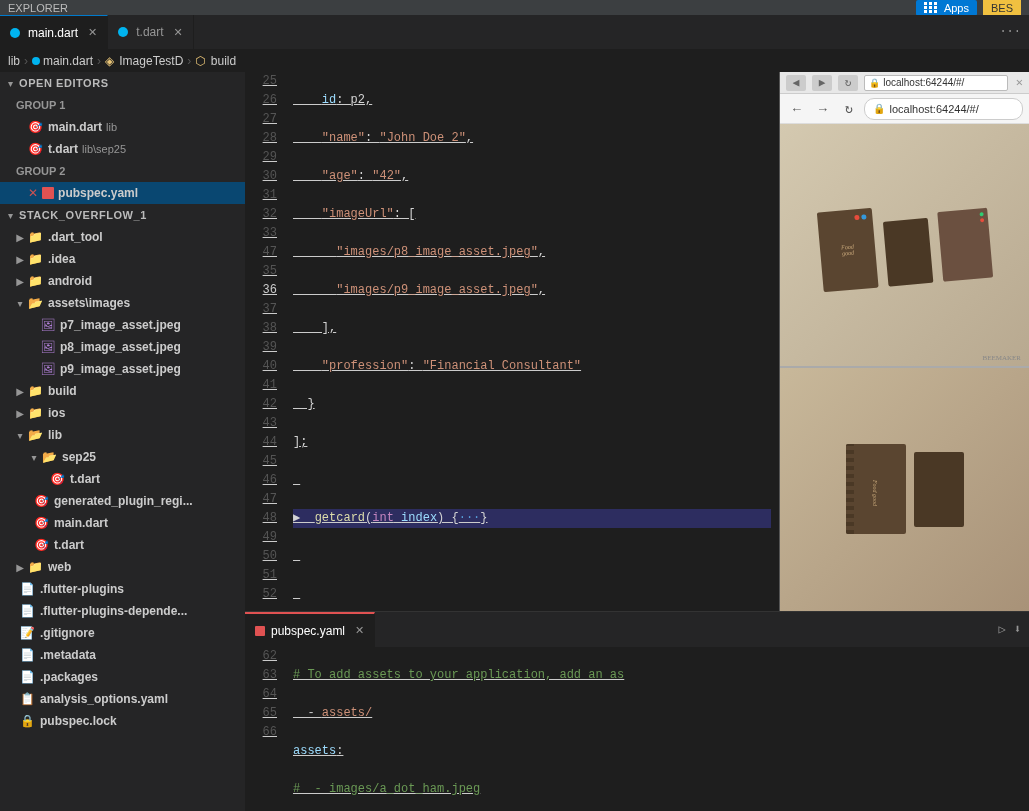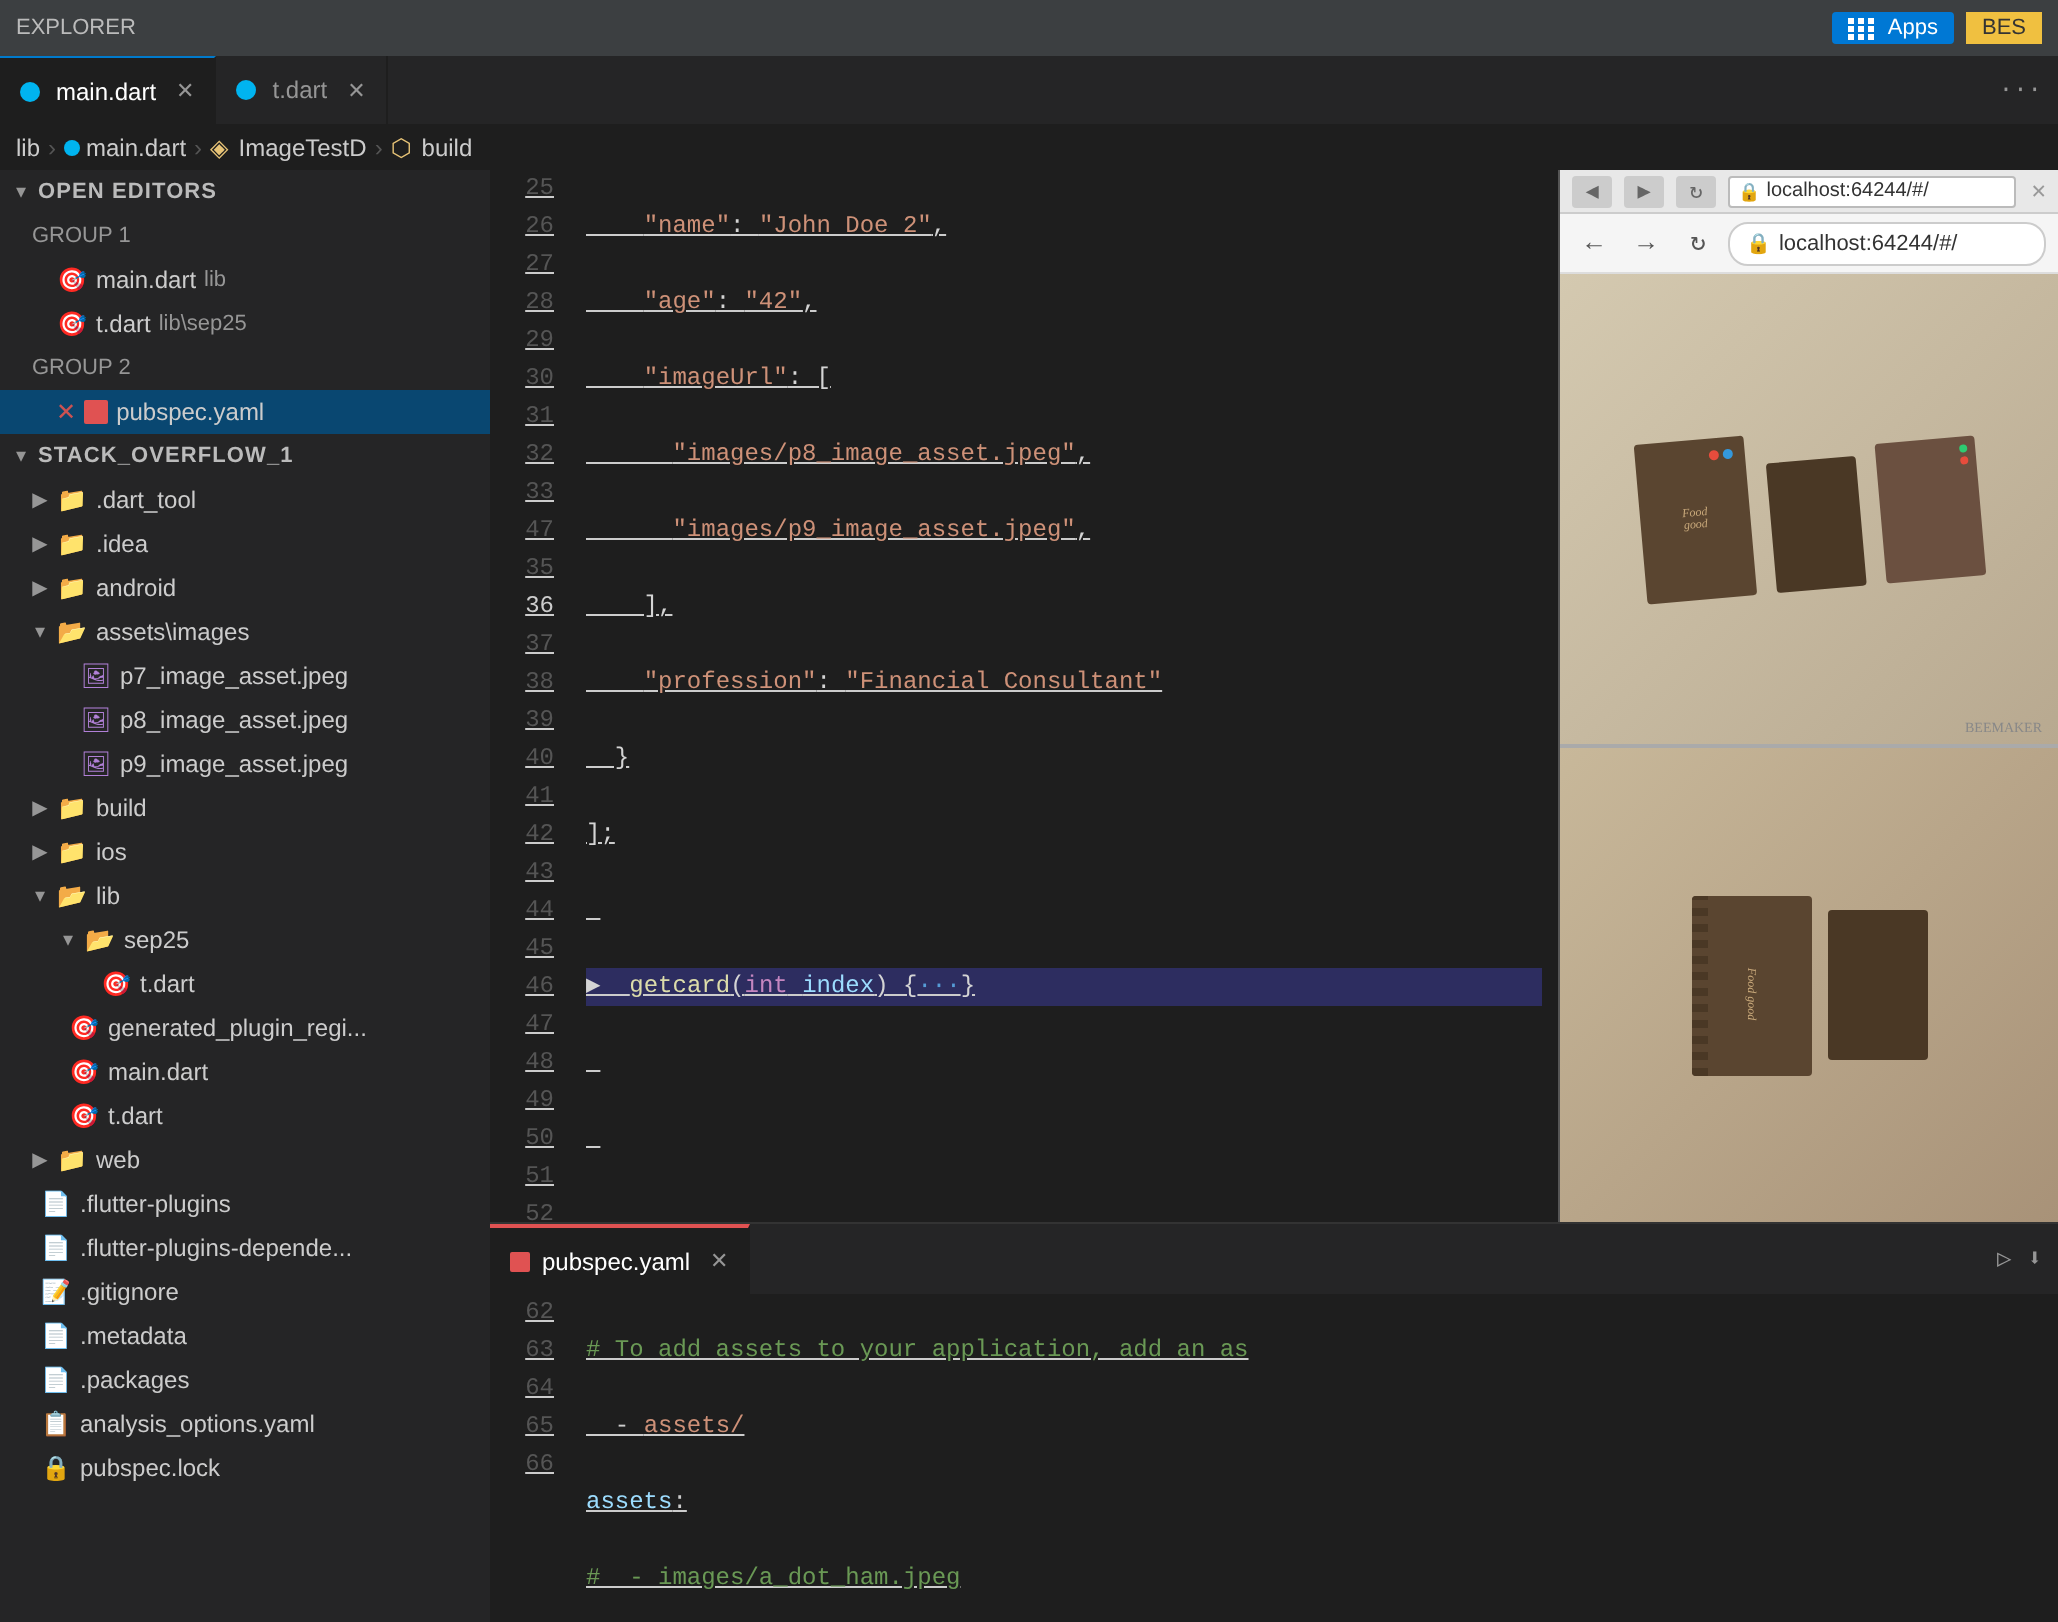--- a/index.html
+++ b/index.html
@@ -1,19 +1,19 @@
 <!DOCTYPE html>
 <html><head>
   <meta charset="utf-8">
   <style>
     * { margin: 0; padding: 0; box-sizing: border-box; }
     body { width: 1029px; height: 811px; background: #1e1e1e; font-family: 'Consolas', 'Courier New', monospace; font-size: 12px; color: #ccc; overflow: hidden; display: flex; flex-direction: column; }
 
     
-    .top-bar { height: 28px; background: #3c3f41; display: flex; align-items: center; justify-content: space-between; padding: 0 8px; flex-shrink: 0; }
+    .top-bar { height: 15px; background: #3c3f41; display: flex; align-items: center; justify-content: space-between; padding: 0 8px; flex-shrink: 0; }
     .top-bar-left { color: #bbb; font-size: 11px; font-family: sans-serif; }
     .top-bar-right { display: flex; align-items: center; gap: 6px; }
     .apps-btn { background: #0078d4; color: white; padding: 2px 8px; border-radius: 2px; font-size: 11px; font-family: sans-serif; cursor: pointer; display: flex; align-items: center; gap: 4px; }
     .apps-icon-grid { display: grid; grid-template-columns: repeat(3, 4px); gap: 1px; margin-right: 2px; }
     .apps-icon-dot { width: 3px; height: 3px; background: white; }
     .bes-btn { background: #f0c040; color: #333; padding: 2px 8px; font-size: 11px; font-family: sans-serif; cursor: pointer; }
 
     
     .tabs-bar { height: 35px; background: #252526; display: flex; align-items: stretch; flex-shrink: 0; border-bottom: 1px solid #1e1e1e; }
     .tab { display: flex; align-items: center; padding: 0 10px; gap: 6px; border-right: 1px solid #1e1e1e; cursor: pointer; font-size: 12px; color: #969696; white-space: nowrap; position: relative; font-family: sans-serif; }
@@ -33,21 +33,21 @@
     .sidebar { width: 245px; background: #252526; display: flex; flex-direction: column; flex-shrink: 0; overflow: hidden; }
     .sidebar-scroll { flex: 1; overflow-y: auto; overflow-x: hidden; }
     .sidebar-scroll::-webkit-scrollbar { width: 6px; }
     .sidebar-scroll::-webkit-scrollbar-thumb { background: #555; }
 
     
     .tree-item { display: flex; align-items: center; height: 22px; padding-left: 0; cursor: pointer; white-space: nowrap; font-size: 13px; font-family: sans-serif; }
     .tree-item.selected { background: #094771; color: #fff; }
     .tree-item .arrow { width: 16px; text-align: center; color: #969696; font-size: 10px; }
     .tree-item .item-icon { width: 16px; text-align: center; margin-right: 4px; font-size: 12px; }
-    .tree-item .item-label { color: #ccc; font-size: 12px; }
+    .tree-item .item-label { color: #ccc; font-size: 12px; font-weight: bold; }
     .tree-item .item-sublabel { color: #969696; font-size: 11px; margin-left: 4px; }
 
     
     .section-header { display: flex; align-items: center; height: 22px; padding: 0 8px; cursor: pointer; font-family: sans-serif; }
     .section-title { font-size: 11px; color: #bbb; font-weight: bold; letter-spacing: 0.05em; text-transform: uppercase; }
     .section-arrow { color: #969696; font-size: 10px; margin-right: 6px; }
     .code-editor { flex: 1; display: flex; overflow: hidden; background: #1e1e1e; text-decoration: underline; }
     .line-numbers { width: 40px; background: #1e1e1e; color: #555; text-align: right; padding: 0 8px 0 0; padding-top: 0; font-size: 12px; line-height: 19px; user-select: none; flex-shrink: 0; }
     .code-content { flex: 1; overflow: auto; padding: 0 8px; font-size: 12px; line-height: 19px; white-space: pre; }
     .code-content::-webkit-scrollbar { width: 6px; height: 6px; }
@@ -320,20 +320,21 @@
               <div>46</div>
               <div>47</div>
               <div>48</div>
               <div>49</div>
               <div>50</div>
             <div>51</div>
               <div>52</div>
 
           </div>
           <div class="code-content" style="color:#d4d4d4;">
+<span class="line-normal">    <span class="prop">id</span>: p2,</span>
 <span class="line-normal">    <span class="str">"name"</span>: <span class="str">"John Doe 2"</span>,</span>
 <span class="line-normal">    <span class="str">"age"</span>: <span class="str">"42"</span>,</span>
 <span class="line-normal">    <span class="str">"imageUrl"</span>: [</span>
 <span class="line-normal">      <span class="str">"images/p8_image_asset.jpeg"</span>,</span>
 <span class="line-normal">      <span class="str">"images/p9_image_asset.jpeg"</span>,</span>
 <span class="line-normal">    ],</span>
 <span class="line-normal">    <span class="str">"profession"</span>: <span class="str">"Financial Consultant"</span></span>
 <span class="line-normal">  }</span>
 <span class="line-normal">];</span>
 <span class="line-normal"> </span>

